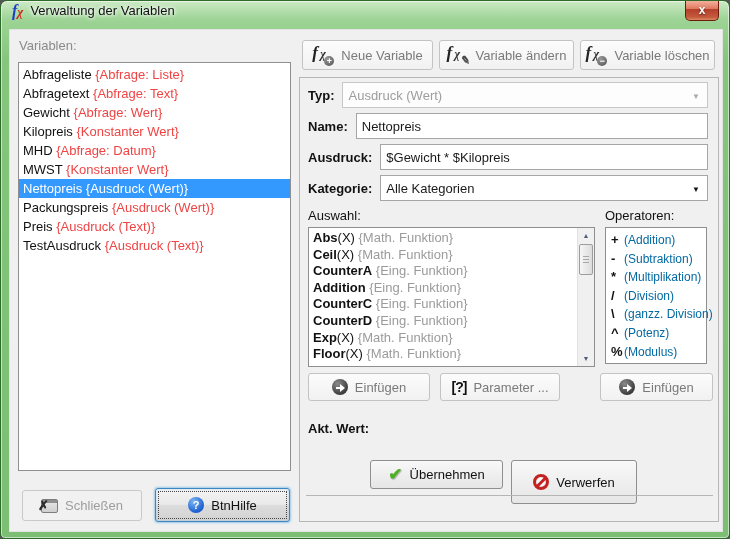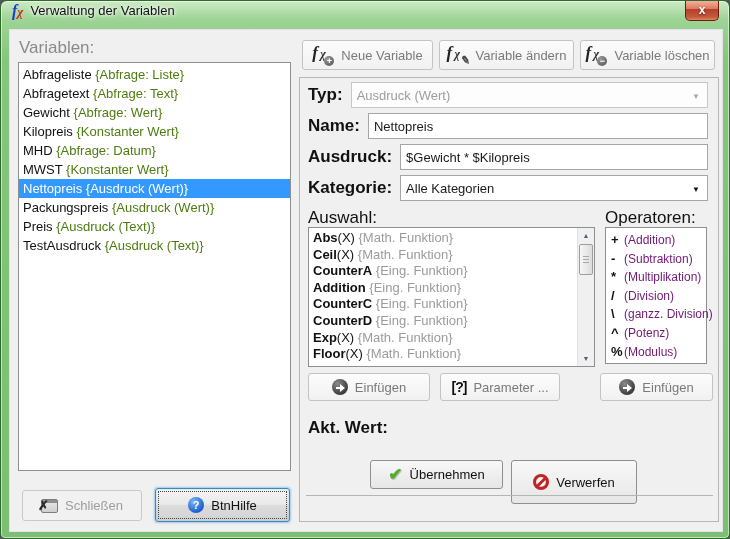--- a/index.html
+++ b/index.html
@@ -19,32 +19,32 @@
   #title-text { margin-left:7px; font-size:13px; color:#111; text-shadow:0 0 4px #fff, 0 0 4px #fff; }
   #close-btn {
     position:absolute; right:10px; top:0; width:34px; height:20px;
     background: linear-gradient(#f3b09e, #e07a5f 40%, #b4402c 45%, #c65b3c 85%, #d98a62);
     border:1px solid #6b1d10; border-top:none; border-radius:0 0 5px 5px;
     color:#fff; font-weight:bold; font-size:12px; line-height:18px; text-align:center;
     text-shadow:0 1px 2px rgba(0,0,0,.55); cursor:pointer;
   }
   
   #client { position:absolute; left:8px; top:28px; width:714px; height:503px; background:#f0f0f0; border:1px solid #e3e3e3; }
-  .lbl { font-size:17px; color:#111; }
+  .lbl { font-size:13px; color:#111; }
   .lbl.bold { font-weight:bold; }
   .lbl.gray { color:#8a8a8a; }
   
   #variables-label { position:absolute; left:9px; top:8px; }
   #variables-list {
     position:absolute; left:8px; top:32px; width:273px; height:409px;
     background:#fff; border:1px solid #8f8f8f; overflow:hidden; padding-top:2px;
   }
   .vrow { font-size:13px; line-height:19px; padding:0 4px; white-space:nowrap; cursor:default; }
   .vrow .vname { color:#111; }
-  .vrow .vtype { color:#4d7c0f; }
+  .vrow .vtype { color:#ef4444; }
   .vrow.sel { background:#3399ff; }
   .vrow.sel .vname, .vrow.sel .vtype { color:#fff; }
   
   .btn {
     display:flex; align-items:center; justify-content:center; gap:7px;
     background:linear-gradient(#fcfcfc,#f1f1f1); border:1px solid #c3c3c3; border-radius:3px;
     font-size:13px; color:#7a7a7a; cursor:pointer; position:absolute;
   }
   .btn.dark-text { color:#111; border-color:#8f8f8f; background:linear-gradient(#f8f8f8,#e6e6e6); }
   
@@ -81,21 +81,21 @@
   .sb-up { top:0; } .sb-down { bottom:0; }
   #sb-thumb {
     position:absolute; left:1px; top:16px; width:14px; height:31px;
     background:linear-gradient(90deg,#f6f6f6,#dcdcdc); border:1px solid #9d9d9d; border-radius:2px; cursor:pointer;
   }
   #sb-thumb:after { content:""; position:absolute; left:3px; right:3px; top:11px; height:7px;
     background:repeating-linear-gradient(#a8a8a8 0 1px, transparent 1px 3px); }
   #ops-box { position:absolute; left:305px; top:149px; width:102px; height:137px; background:#fff; border:1px solid #8f8f8f; padding:3px 0 0 5px; }
   .orow { font-size:12px; line-height:18.6px; white-space:nowrap; }
   .orow .op { display:inline-block; width:13px; font-weight:bold; color:#111; font-size:13px; }
-  .orow .odesc { color:#701a75; }
+  .orow .odesc { color:#0369a1; }
   
   .circle-arrow { position:relative; width:16px; height:16px; border-radius:50%;
     background:radial-gradient(circle at 35% 30%, #8b8b8b, #1c1c1c); flex:0 0 auto; }
   .circle-arrow .stem { position:absolute; left:4px; top:7.5px; width:6px; height:2.5px; background:#fff; }
   .circle-arrow .head { position:absolute; left:8px; top:4.5px; width:0; height:0;
     border-left:5px solid #fff; border-top:4px solid transparent; border-bottom:4px solid transparent; }
   .param-glyph { font-weight:bold; color:#111; font-size:14px; letter-spacing:-1px; }
   .check-glyph { color:#52ae29; font-size:17px; font-weight:bold; text-shadow:1px 1px 1px rgba(0,0,0,.25); }
   .block-icon { position:relative; width:16px; height:16px; border-radius:50%; border:3px solid #c32222;
     background:#fff; flex:0 0 auto; box-shadow:inset 0 0 2px rgba(0,0,0,.3); }

